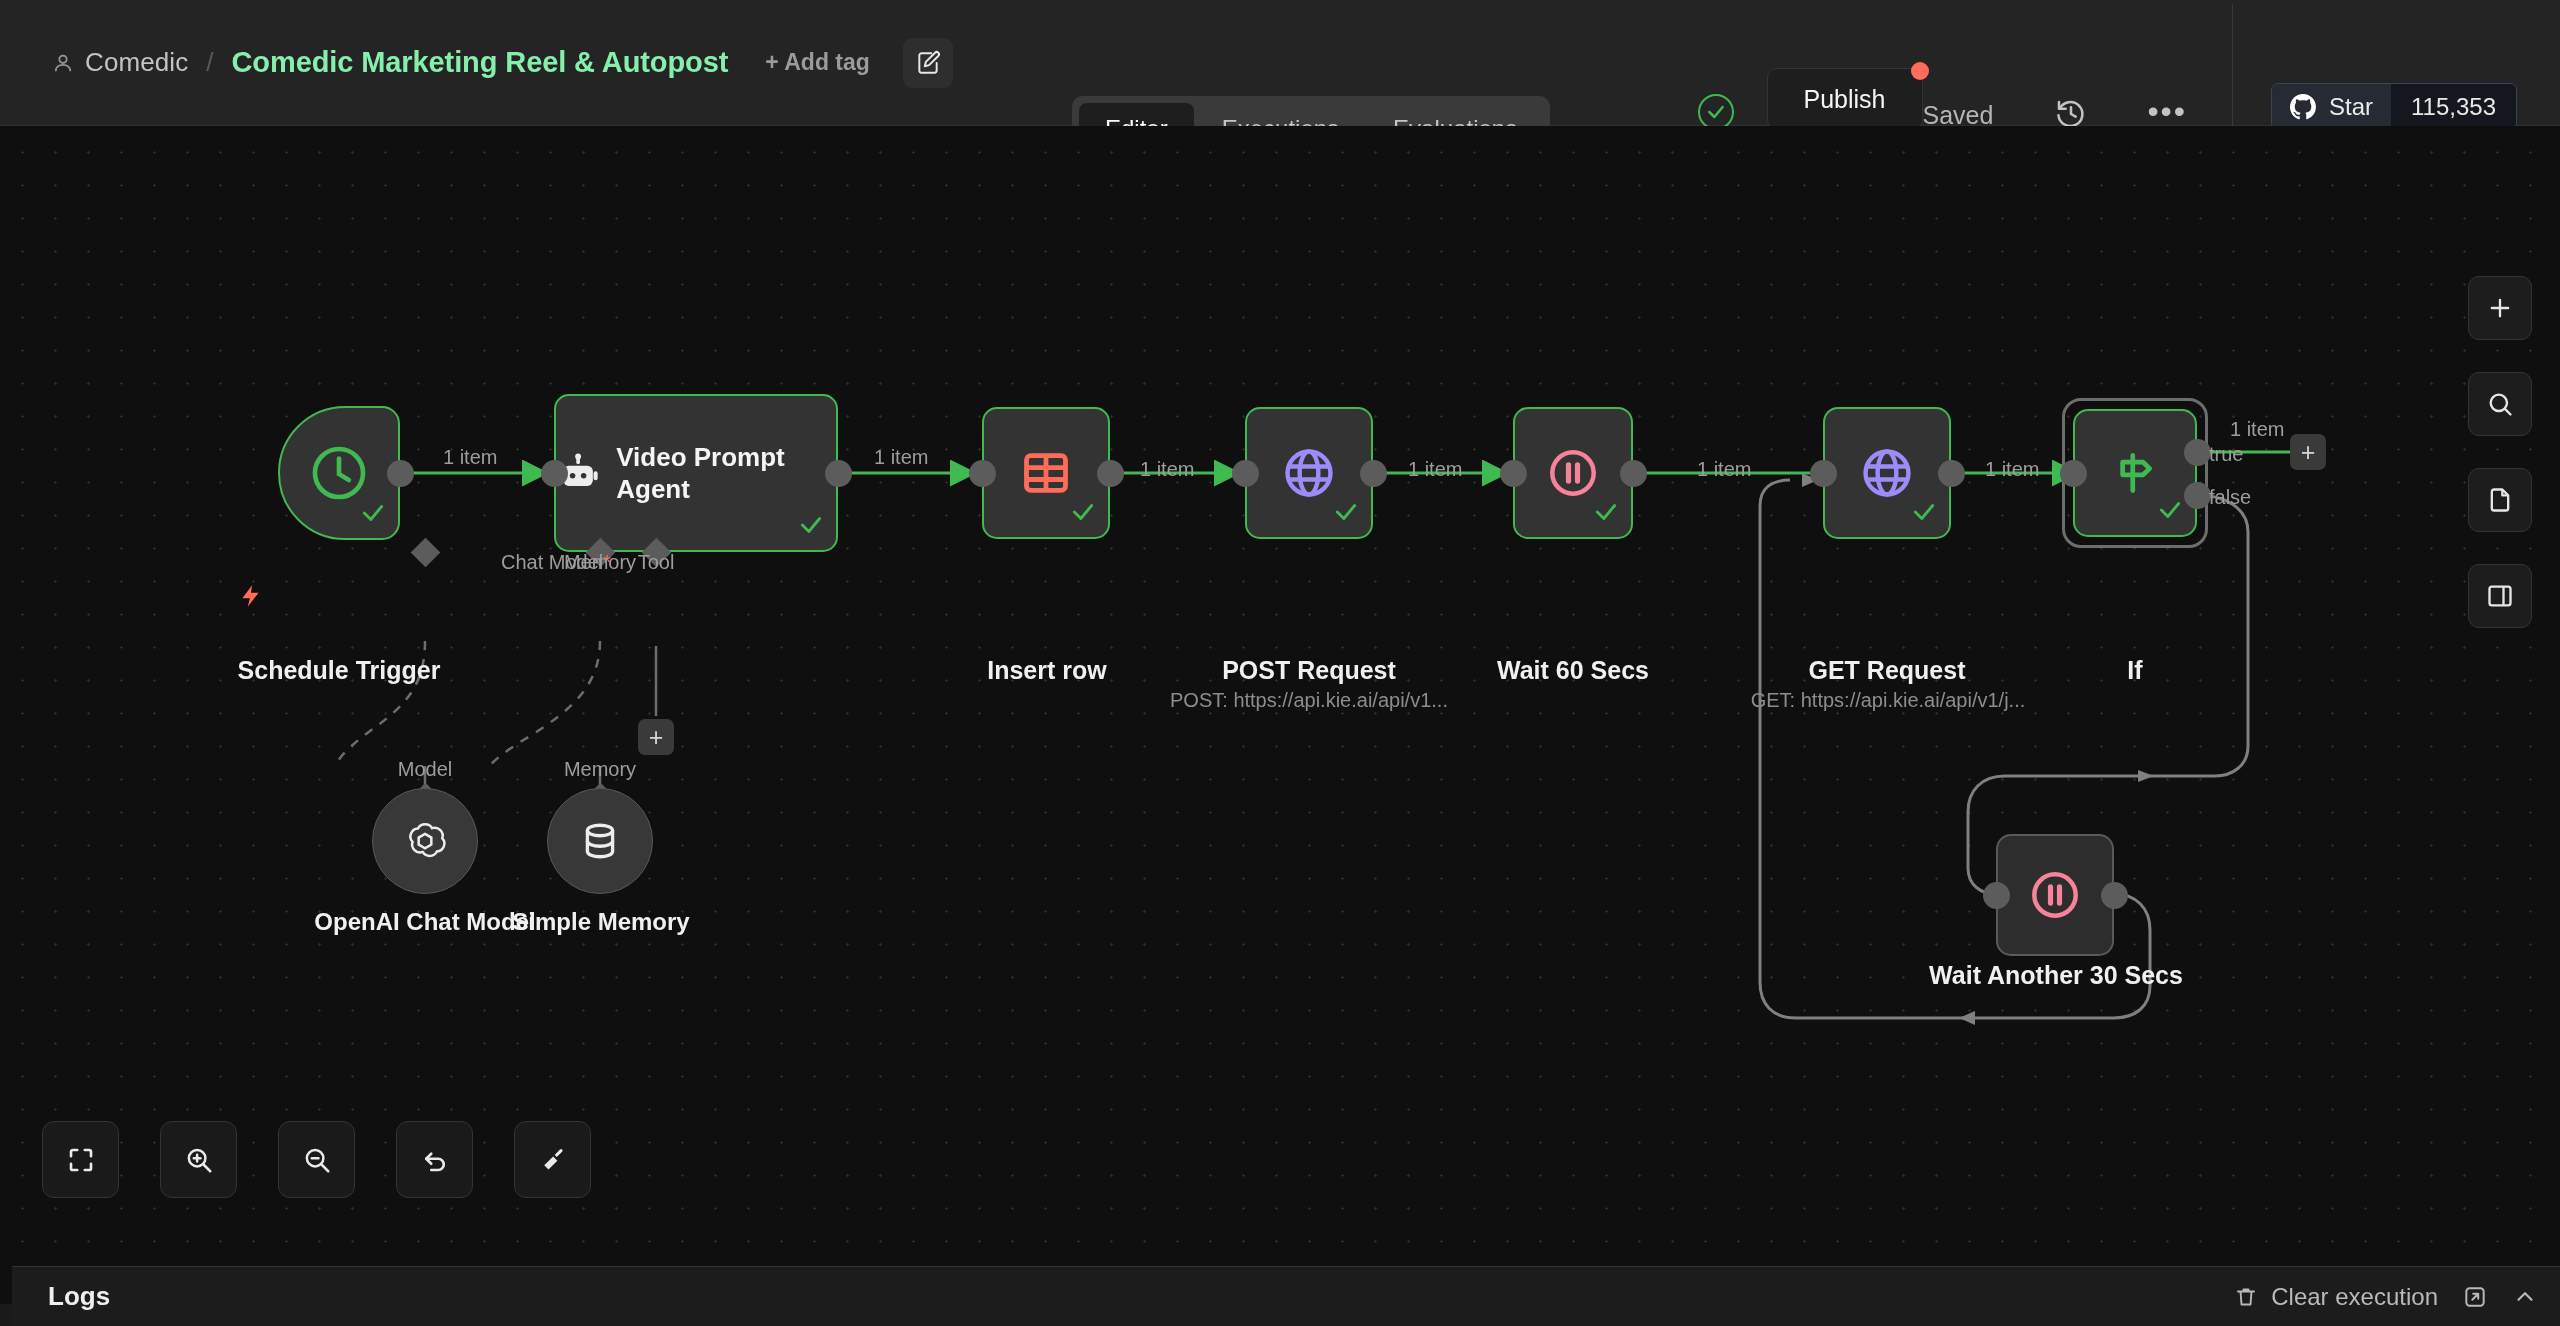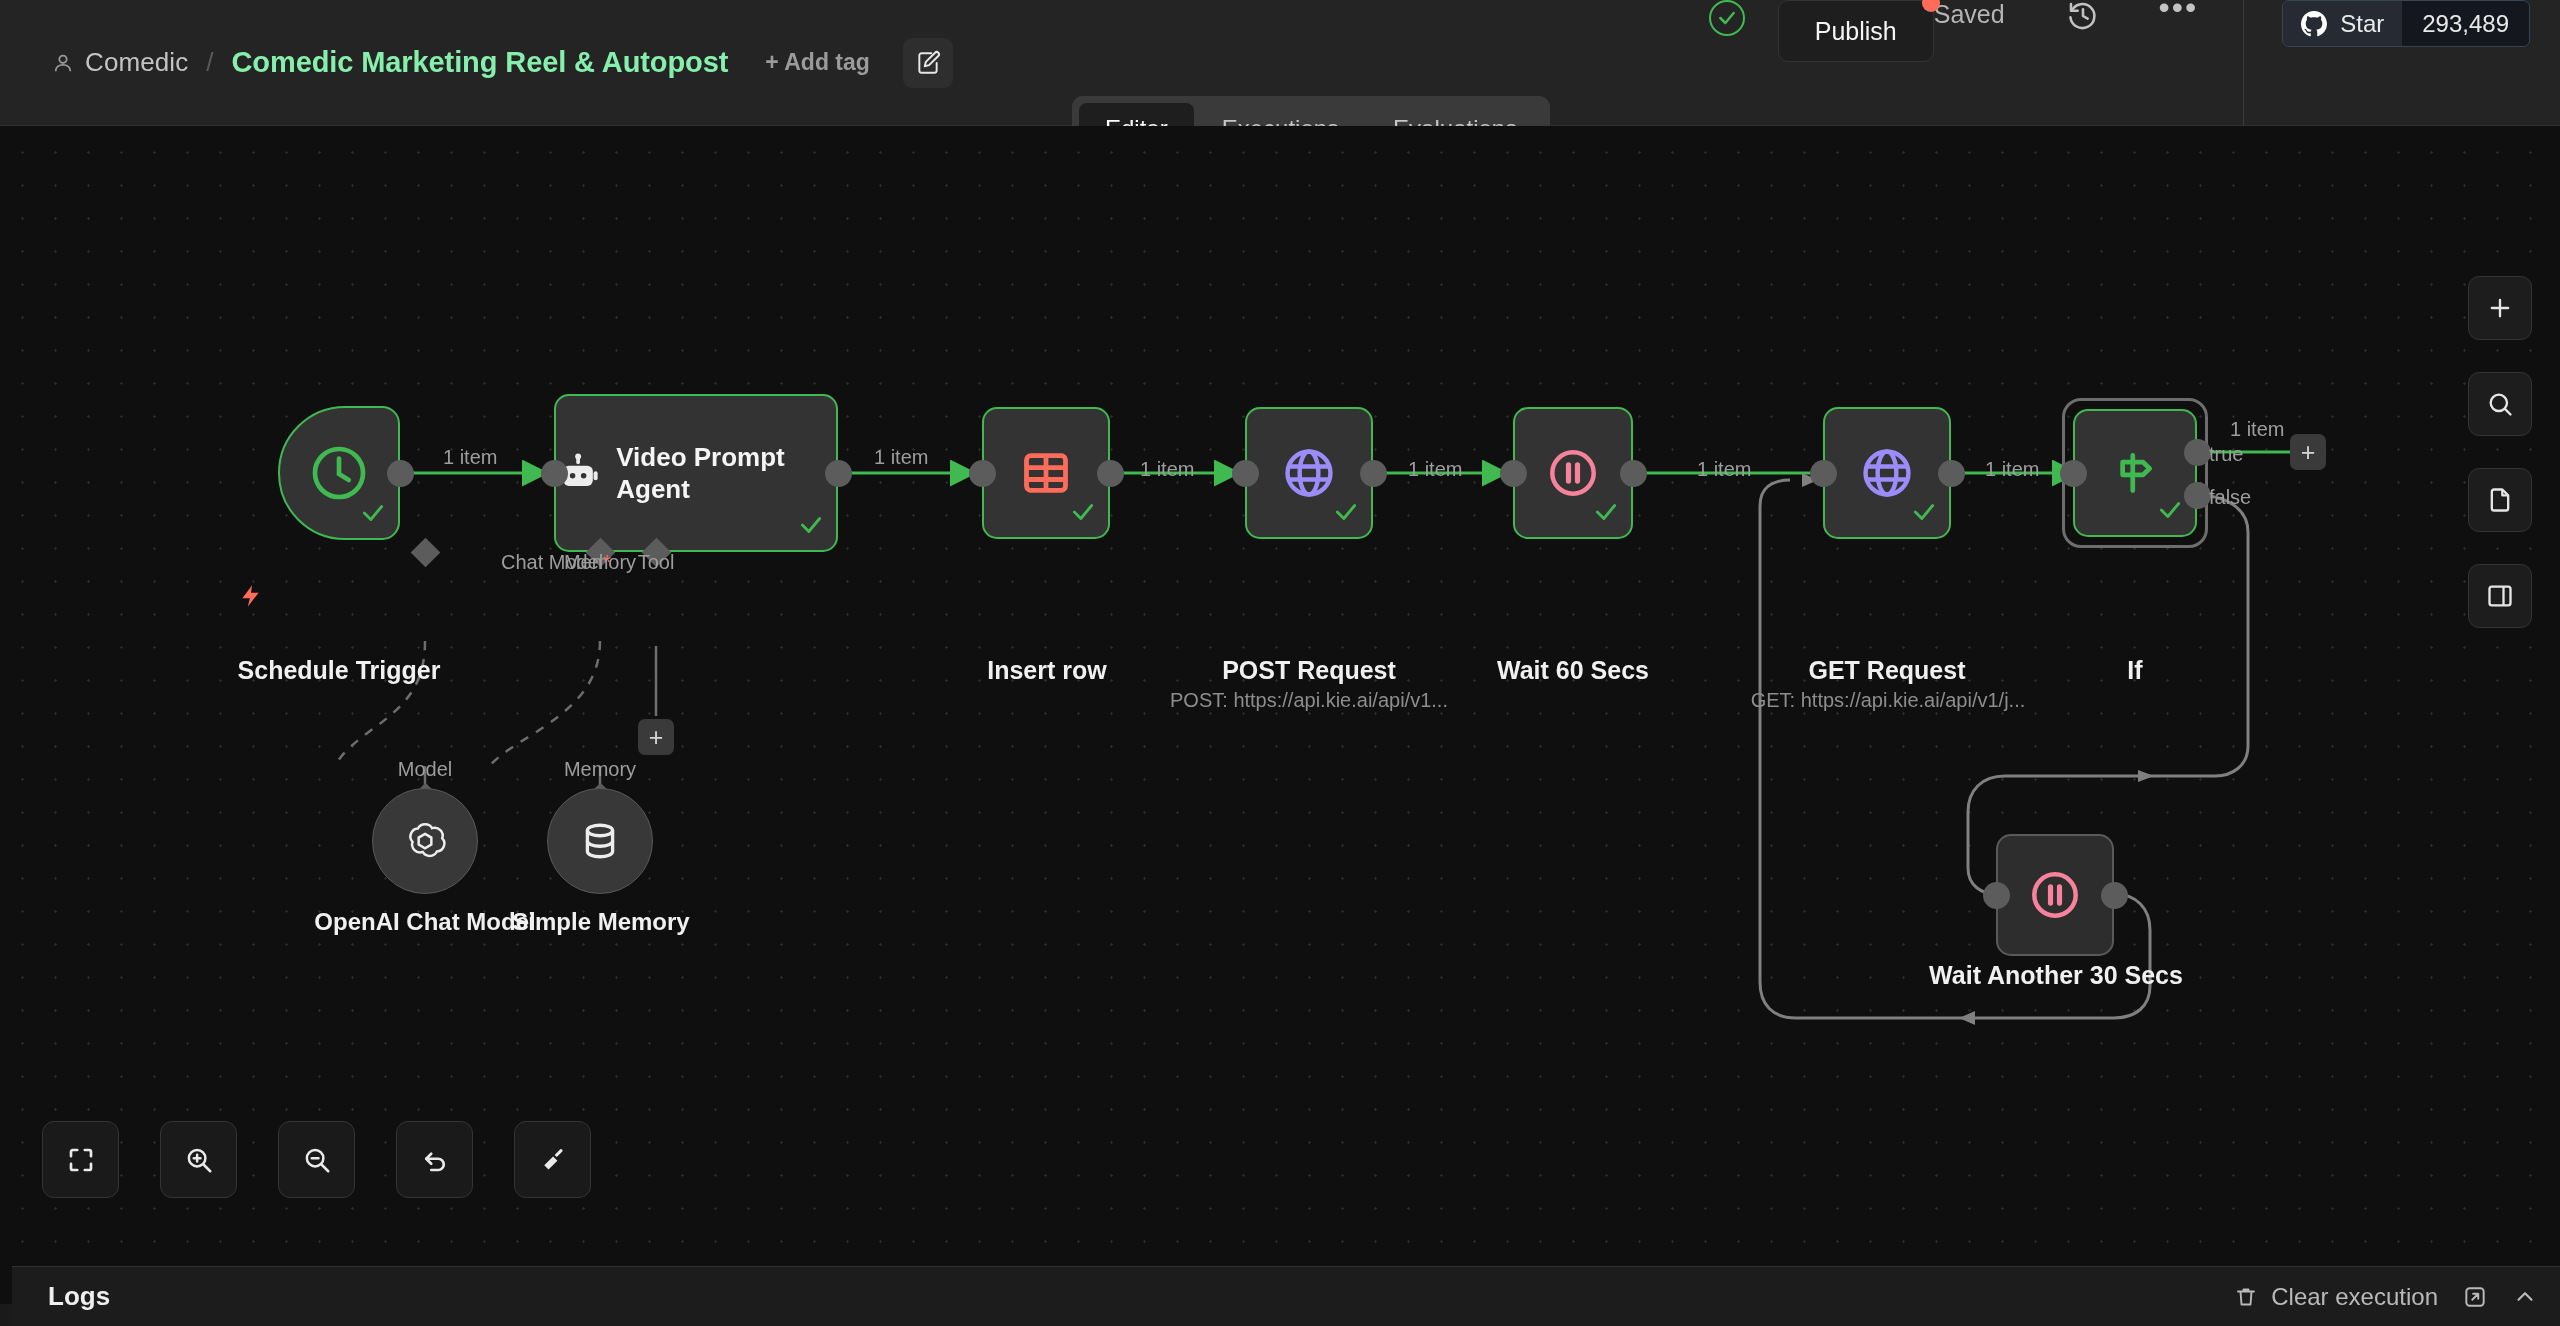--- a/index.html
+++ b/index.html
@@ -50,21 +50,21 @@
   .tab {
     padding: 0 26px; height: 52px; display: flex; align-items: center;
     font-size: 24px; color: #c6c6c6; border-radius: 8px; cursor: pointer;
     white-space: nowrap;
   }
   .tab.active { background: #1e1e1e; color: #ffffff; }
 
   
   .hdr-right {
     position: absolute; right: 0; top: 0; height: 130px;
-    display: flex; align-items: flex-start; padding-right: 0;
+    display: flex; align-items: flex-end; padding-right: 13px;
   }
   .check-circle {
     width: 36px; height: 36px; border: 2.5px solid #3fb950; border-radius: 50%;
     display: flex; align-items: center; justify-content: center;
     margin-right: 33px;
   }
   .publish-btn {
     position: relative;
     background: #1e1e1e; border: 1px solid #333;
     height: 62px; padding: 0 36px; border-radius: 10px;
@@ -263,21 +263,21 @@
       </span>
       <span class="dots-btn">•••</span>
       <span class="hdr-divider"></span>
       <span class="gh-star">
         <span class="gh-star-left">
           <svg width="26" height="26" viewBox="0 0 16 16" fill="#ffffff">
             <path d="M8 0C3.58 0 0 3.58 0 8c0 3.54 2.29 6.53 5.47 7.59.4.07.55-.17.55-.38 0-.19-.01-.82-.01-1.49-2.01.37-2.53-.49-2.69-.94-.09-.23-.48-.94-.82-1.13-.28-.15-.68-.52-.01-.53.63-.01 1.08.58 1.23.82.72 1.21 1.87.87 2.33.66.07-.52.28-.87.51-1.07-1.78-.2-3.64-.89-3.64-3.95 0-.87.31-1.59.82-2.15-.08-.2-.36-1.02.08-2.12 0 0 .67-.21 2.2.82.64-.18 1.32-.27 2-.27s1.36.09 2 .27c1.53-1.04 2.2-.82 2.2-.82.44 1.1.16 1.92.08 2.12.51.56.82 1.27.82 2.15 0 3.07-1.87 3.75-3.65 3.95.29.25.54.73.54 1.48 0 1.07-.01 1.93-.01 2.2 0 .21.15.46.55.38A8.01 8.01 0 0 0 16 8c0-4.42-3.58-8-8-8z"></path>
           </svg>
           <span>Star</span>
         </span>
-        <span class="gh-star-right">293,489</span>
+        <span class="gh-star-right">115,353</span>
       </span>
     </div>
   </div>
 
   <div class="tabs-wrap">
     <div class="tab active">Editor</div>
     <div class="tab">Executions</div>
     <div class="tab">Evaluations</div>
   </div>
 

